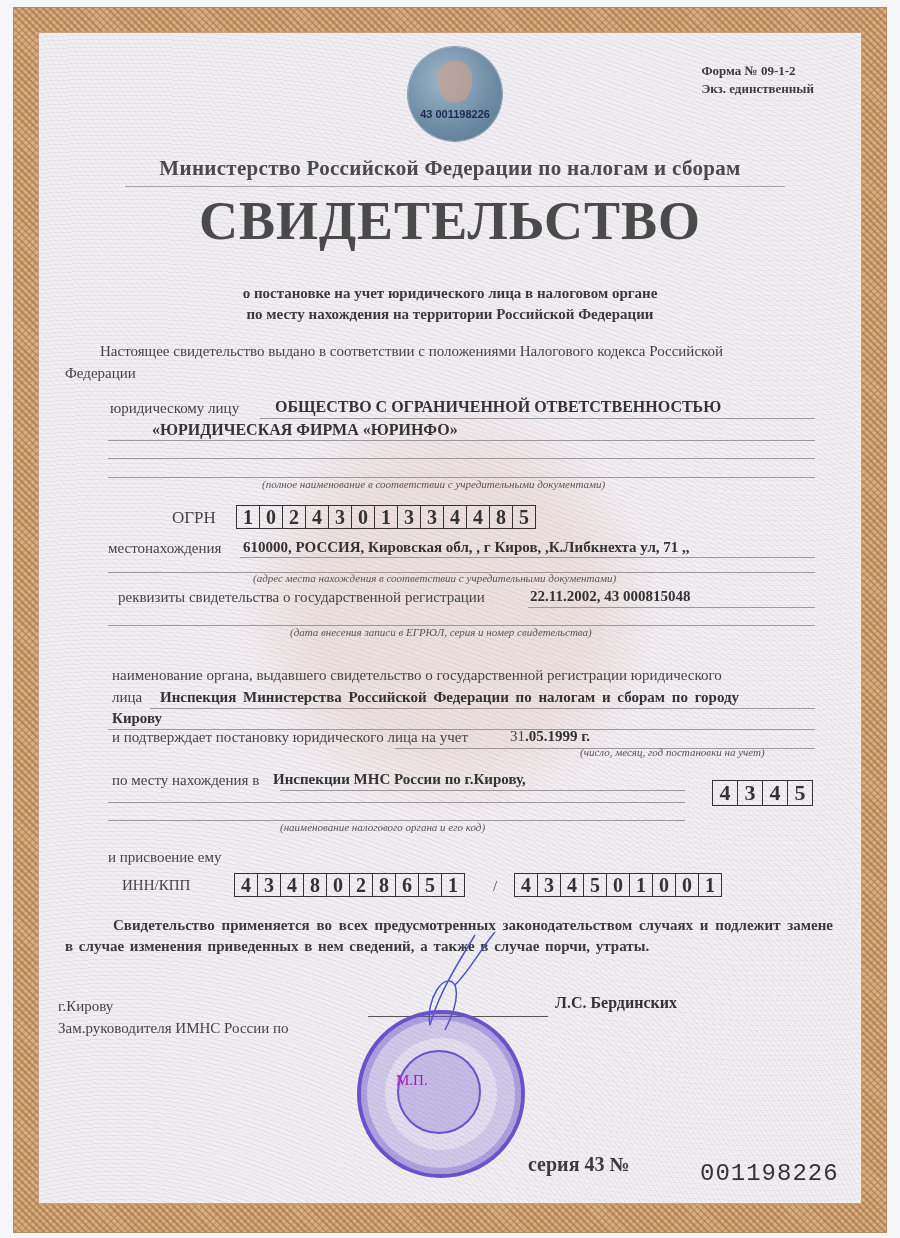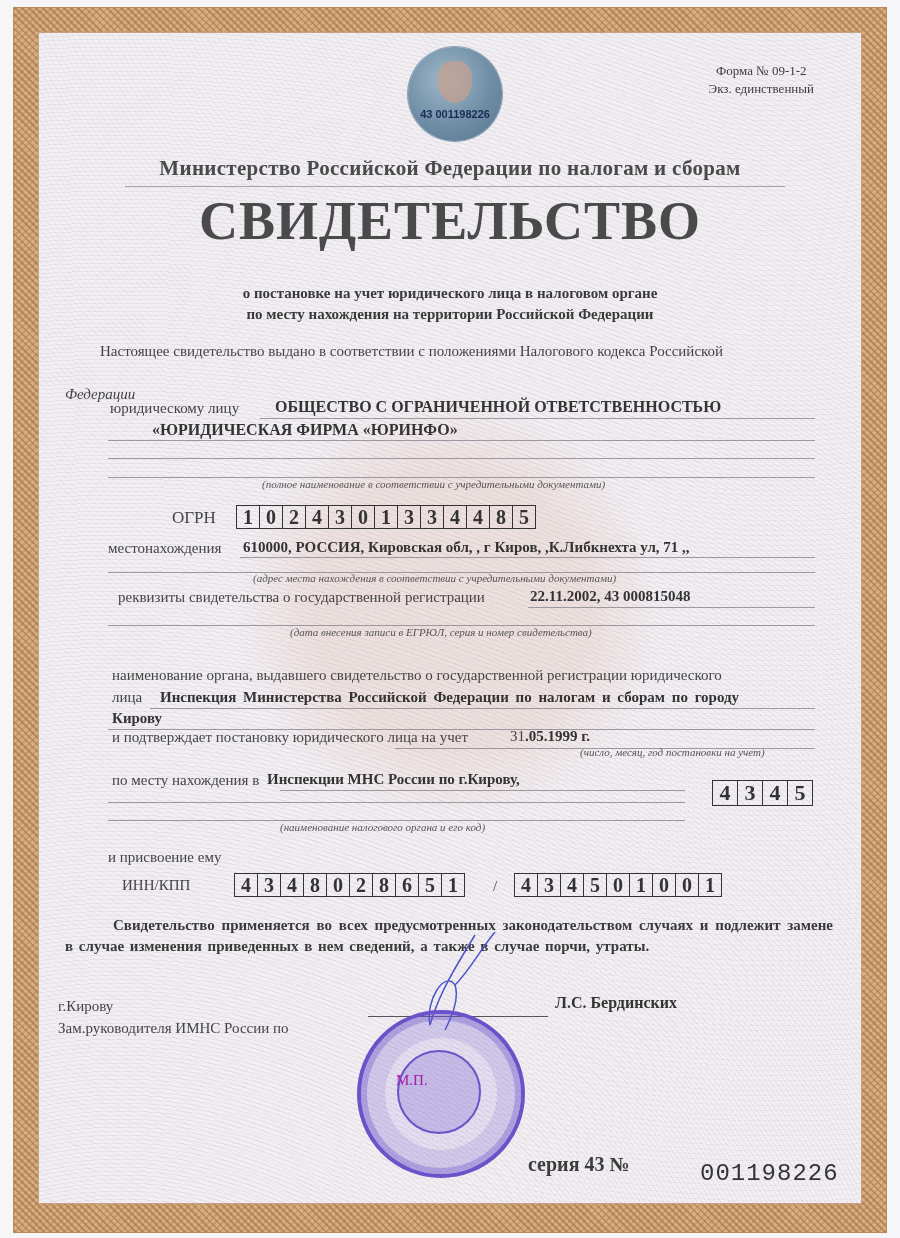--- a/index.html
+++ b/index.html
@@ -37,21 +37,21 @@
     box-shadow: 0 0 0 1px #8aa1b5;
   }
   .hologram .eagle {
     position: absolute; left: 30px; top: 14px; width: 34px; height: 42px;
     background: rgba(200,160,140,.7); border-radius: 40% 40% 50% 50%;
   }
   .hologram .num {
     position: absolute; left: 0; right: 0; top: 61px; text-align: center;
     font-family: "Liberation Sans", sans-serif; font-size: 11px; font-weight: bold; color: #1c2a55;
   }
-  .form-no { right: 86px; top: 62px; text-align: center; font-size: 13px; font-weight: normal; line-height: 18px; color: #3c3c3c; }
+  .form-no { right: 86px; top: 62px; text-align: left; font-size: 13px; font-weight: bold; line-height: 18px; color: #3c3c3c; }
   .ministry { left: 0; width: 900px; top: 156px; text-align: center; font-size: 21px; font-weight: bold; color: #4a4a4a; letter-spacing: 0.3px; }
   .ministry-rule { left: 125px; width: 660px; top: 186px; border-top: 1px solid #a8a4ad; }
   .title { left: 0; width: 900px; top: 190px; text-align: center; font-size: 54px; font-weight: bold; color: #4a4a4a; letter-spacing: 1px; }
   .subtitle { left: 0; width: 900px; top: 283px; text-align: center; font-size: 15px; font-weight: bold; line-height: 21px; color: #3a3a3a; }
   .txt { font-size: 15px; color: #444; }
   .b { font-weight: bold; color: #333; }
   .rule { border-top: 1px solid #9c98a2; }
   .hint { font-size: 11px; font-style: italic; color: #555; }
   .boxes { display: flex; border: 1px solid #333; }
   .boxes span { width: 22px; height: 22px; line-height: 22px; text-align: center; font-size: 20px; font-weight: bold; color: #333; border-right: 1px solid #333; }
@@ -87,21 +87,21 @@
 <div class="abs ministry">Министерство Российской Федерации по налогам и сборам</div>
 <div class="abs ministry-rule"></div>
 <div class="abs title">СВИДЕТЕЛЬСТВО</div>
 
 <div class="abs subtitle">
   <div>о постановке на учет юридического лица в налоговом органе</div>
   <div>по месту нахождения на территории Российской Федерации</div>
 </div>
 
 <div class="abs txt" style="left:100px; top:343px;">Настоящее свидетельство выдано в соответствии с положениями Налогового кодекса Российской</div>
-<div class="abs txt" style="left:65px; top:386px;font-style:italic;">Федерации</div>
+<div class="abs txt" style="left:65px; top:365px;">Федерации</div>
 
 <div class="abs txt" style="left:110px; top:400px;">юридическому лицу</div>
 <div class="abs txt b" style="left:275px; top:398px; font-size:16px;">ОБЩЕСТВО С ОГРАНИЧЕННОЙ ОТВЕТСТВЕННОСТЬЮ</div>
 <div class="abs rule" style="left:260px; width:555px; top:418px;"></div>
 <div class="abs txt b" style="left:108px; top:421px; font-size:16px;margin-left:44px;">«ЮРИДИЧЕСКАЯ ФИРМА «ЮРИНФО»</div>
 <div class="abs rule" style="left:108px; width:707px; top:440px;"></div>
 <div class="abs rule" style="left:108px; width:707px; top:458px;"></div>
 <div class="abs rule" style="left:108px; width:707px; top:477px;"></div>
 <div class="abs hint" style="left:262px; top:478px;">(полное наименование в соответствии с учредительными документами)</div>
 
@@ -142,21 +142,21 @@
 <div class="abs rule" style="left:108px; width:707px; top:729px;"></div>
 
 <div class="abs txt" style="left:112px; top:729px;">и подтверждает постановку юридического лица на учет</div>
 <div class="abs txt" style="left:498px; top:728px;margin-left:12px;">
   <span>31</span><span class="b">.05.1999 г.</span>
 </div>
 <div class="abs rule" style="left:395px; width:420px; top:748px;"></div>
 <div class="abs hint" style="left:580px; top:746px;">(число, месяц, год постановки на учет)</div>
 
 <div class="abs txt" style="left:112px; top:772px;">по месту нахождения в</div>
-<div class="abs txt b" style="left:267px; top:771px;">Инспекции МНС России по г.Кирову,</div>
+<div class="abs txt b" style="left:273px; top:771px;">Инспекции МНС России по г.Кирову,</div>
 <div class="abs rule" style="left:280px; width:405px; top:790px;"></div>
 <div class="abs boxes big" style="left:712px; top:780px;">
   <span>4</span>
     <span>3</span>
     <span>4</span>
     <span>5</span>
 </div>
 <div class="abs rule" style="left:108px; width:577px; top:802px;"></div>
 <div class="abs rule" style="left:108px; width:577px; top:820px;"></div>
 <div class="abs hint" style="left:280px; top:821px;">(наименование налогового органа и его код)</div>

